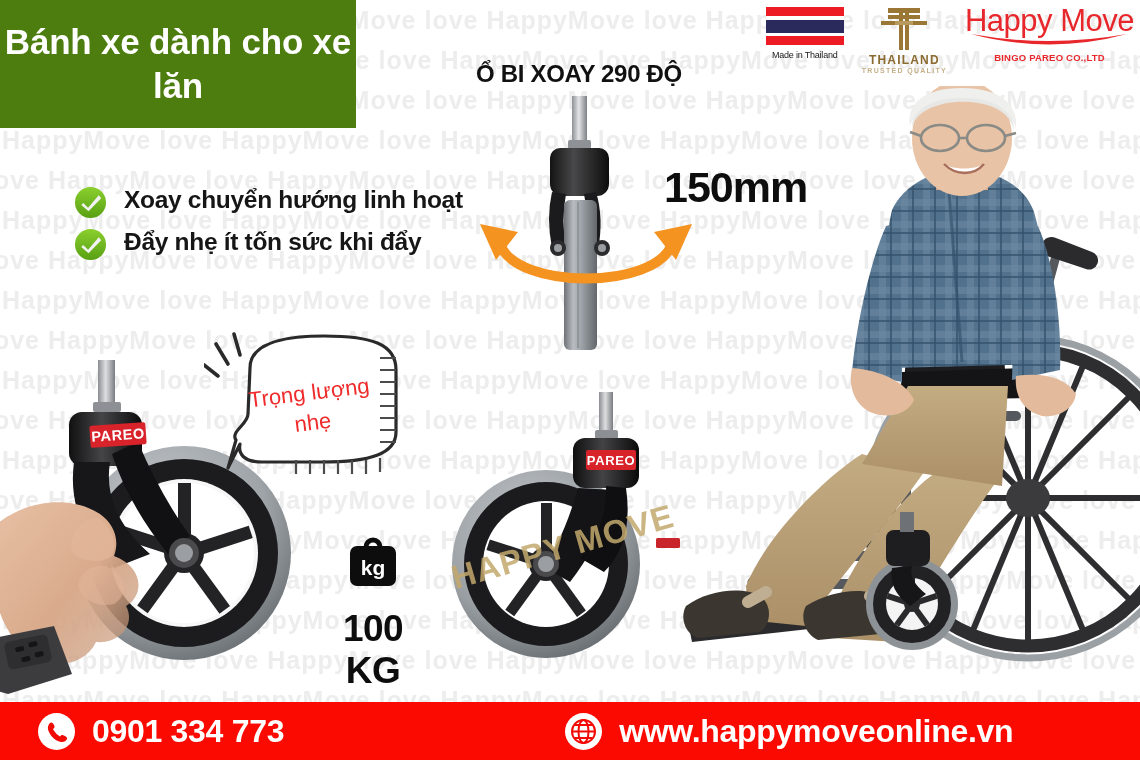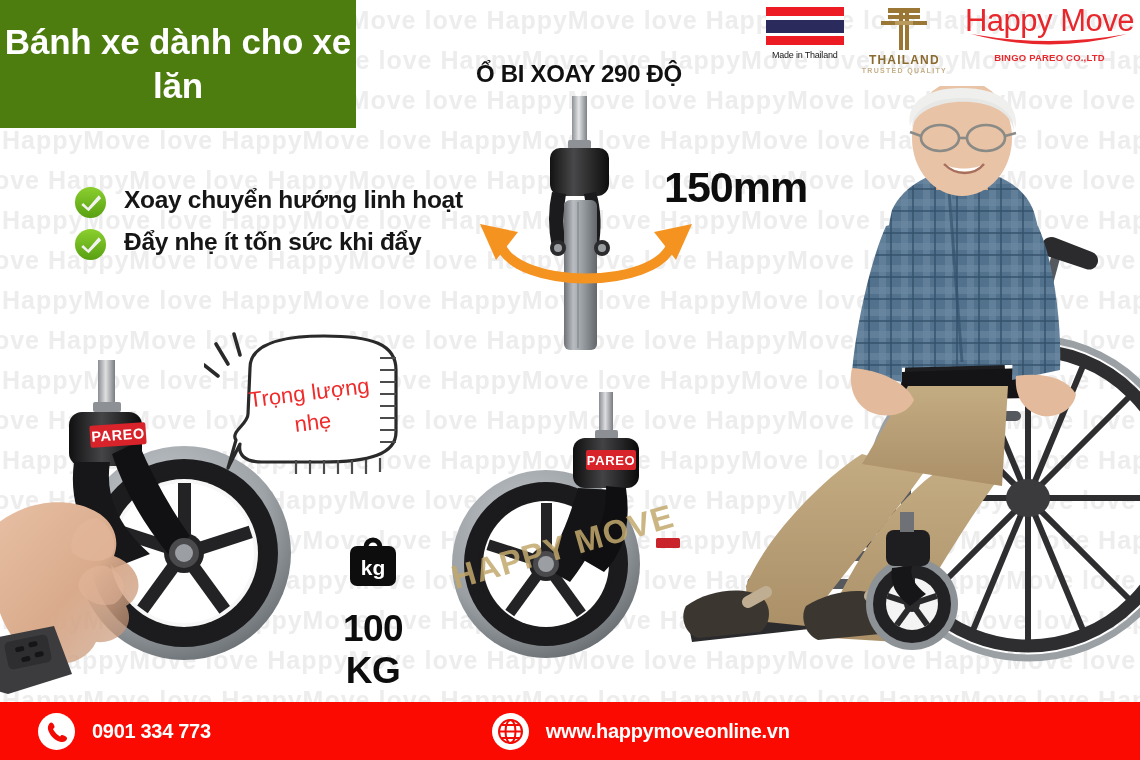--- a/index.html
+++ b/index.html
@@ -154,21 +154,21 @@
   
   #footer-bar {
     position:absolute; left:0; top:702px; width:1140px; height:58px;
     background:#fa0a00; z-index:9;
     display:flex; align-items:center;
   }
   #phone-contact { display:flex; align-items:center; gap:17px; margin-left:38px; }
   #website-contact { display:flex; align-items:center; gap:17px; margin-left:281px; }
   .contact-icon { width:37px; height:37px; flex:0 0 37px; display:block; }
   .contact-text {
-    color:#ffffff; font-size:20px; font-weight:700; letter-spacing:-.3px;
+    color:#ffffff; font-size:32px; font-weight:700; letter-spacing:-.3px;
   }
 </style>
 </head>
 <body>
 
 <div id="watermark">
     <div class="wm-row" style="margin-left: -14px;">love HappyMove love HappyMove love HappyMove love HappyMove love HappyMove love HappyMove love HappyMove love HappyMove love HappyMove love HappyMove </div>
     <div class="wm-row" style="margin-left: -60px;">love HappyMove love HappyMove love HappyMove love HappyMove love HappyMove love HappyMove love HappyMove love HappyMove love HappyMove love HappyMove </div>
     <div class="wm-row" style="margin-left: -14px;">love HappyMove love HappyMove love HappyMove love HappyMove love HappyMove love HappyMove love HappyMove love HappyMove love HappyMove love HappyMove </div>
     <div class="wm-row" style="margin-left: -60px;">love HappyMove love HappyMove love HappyMove love HappyMove love HappyMove love HappyMove love HappyMove love HappyMove love HappyMove love HappyMove </div>

